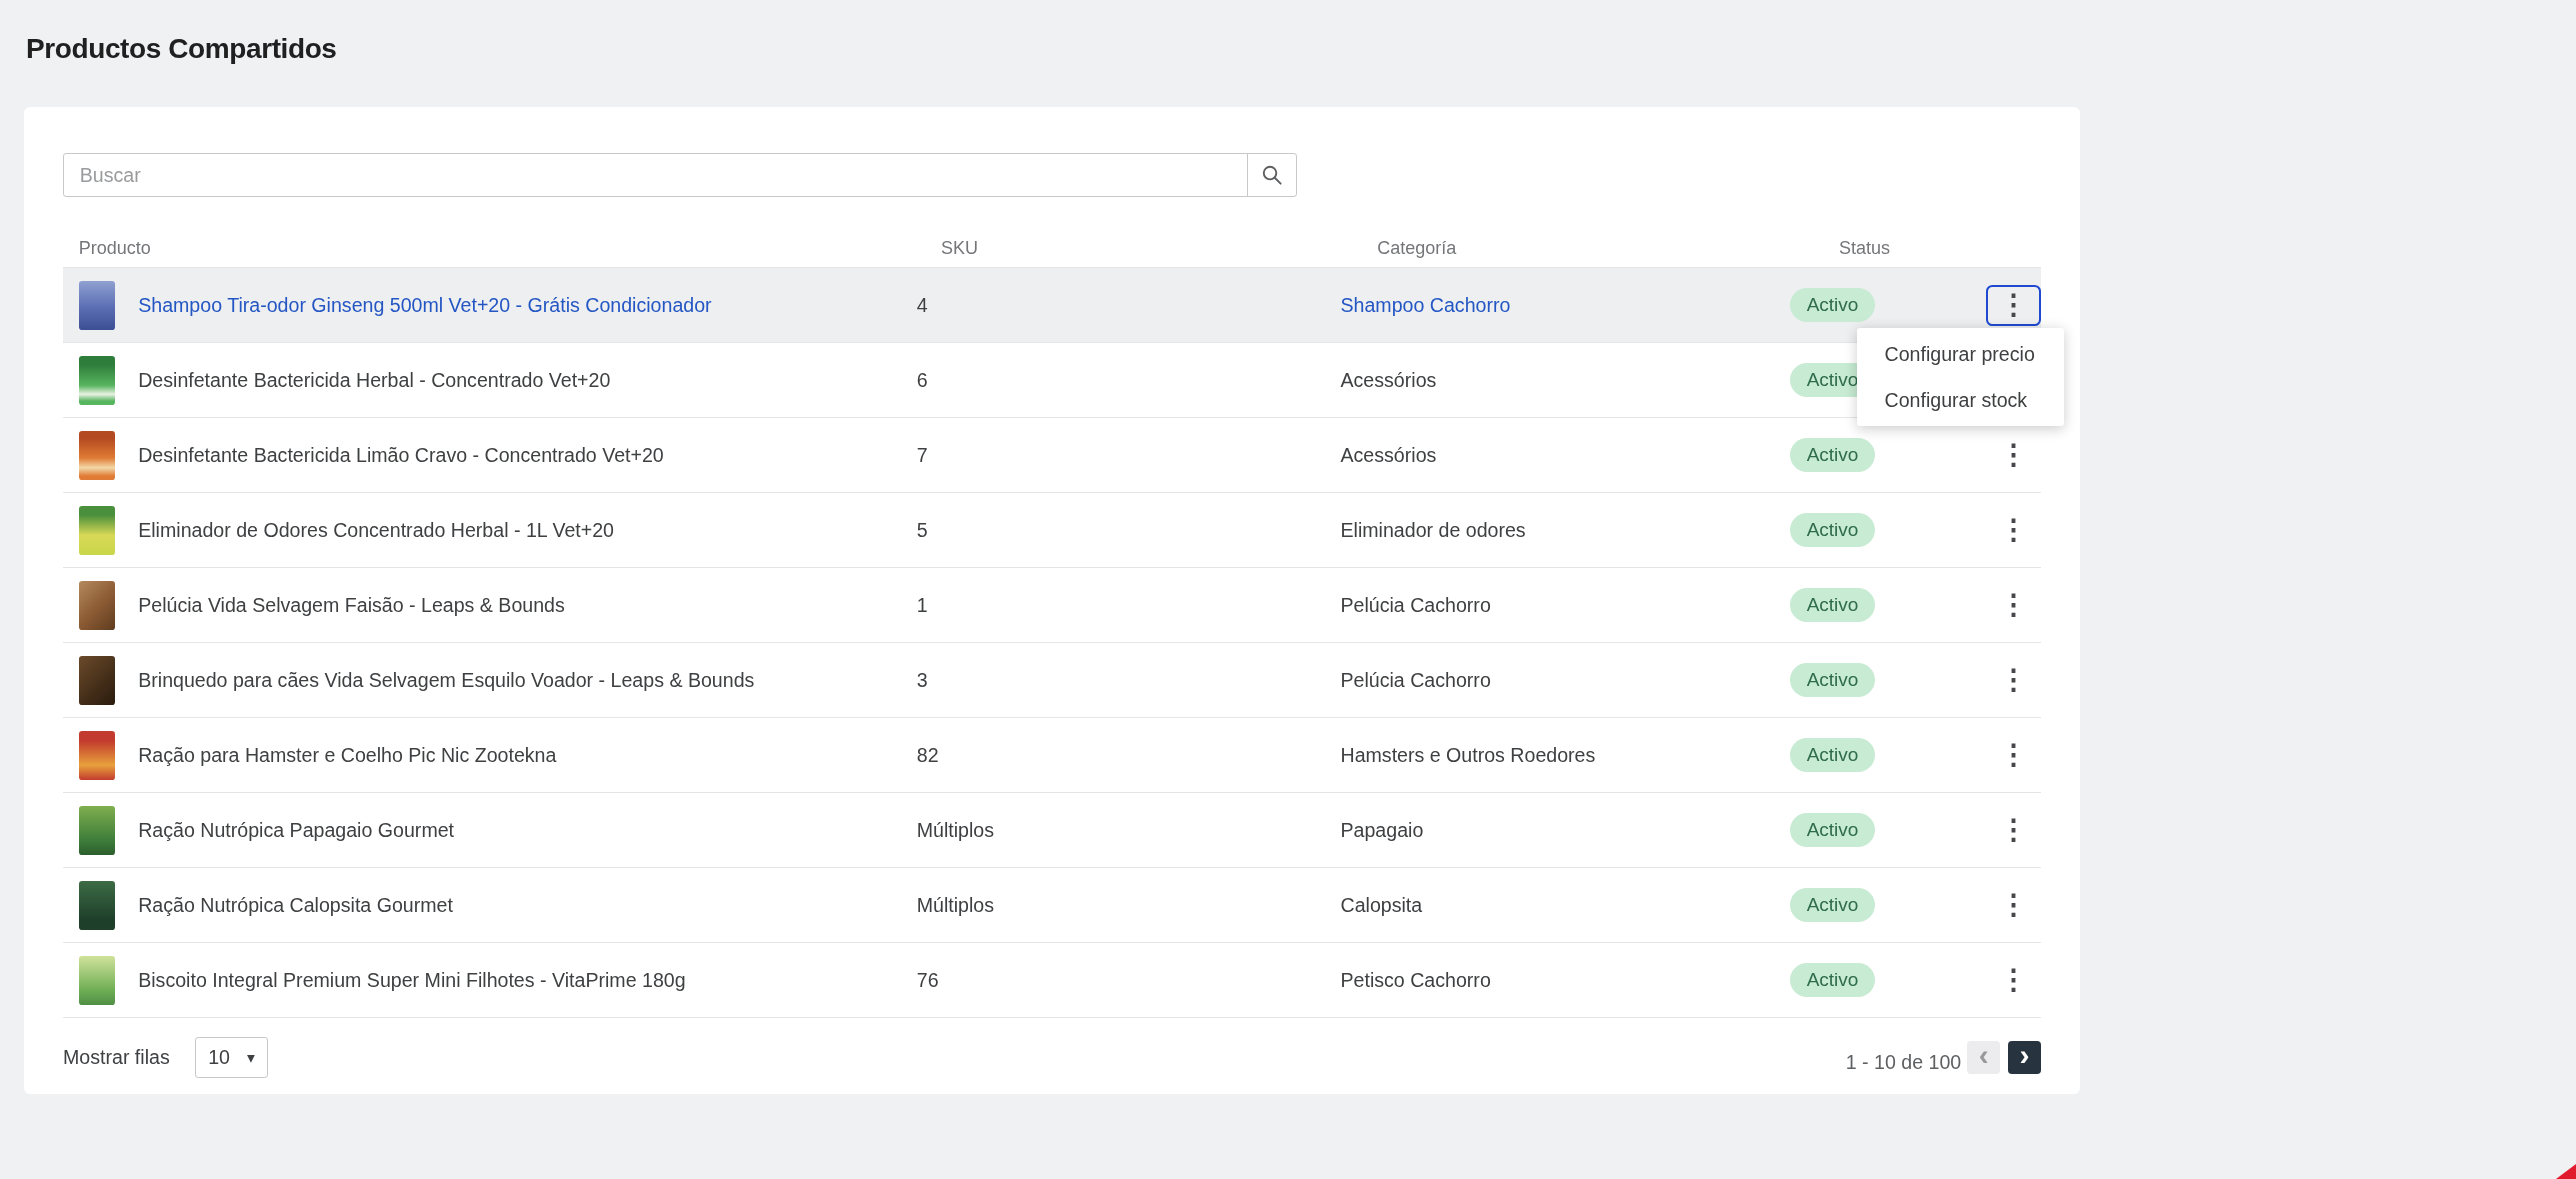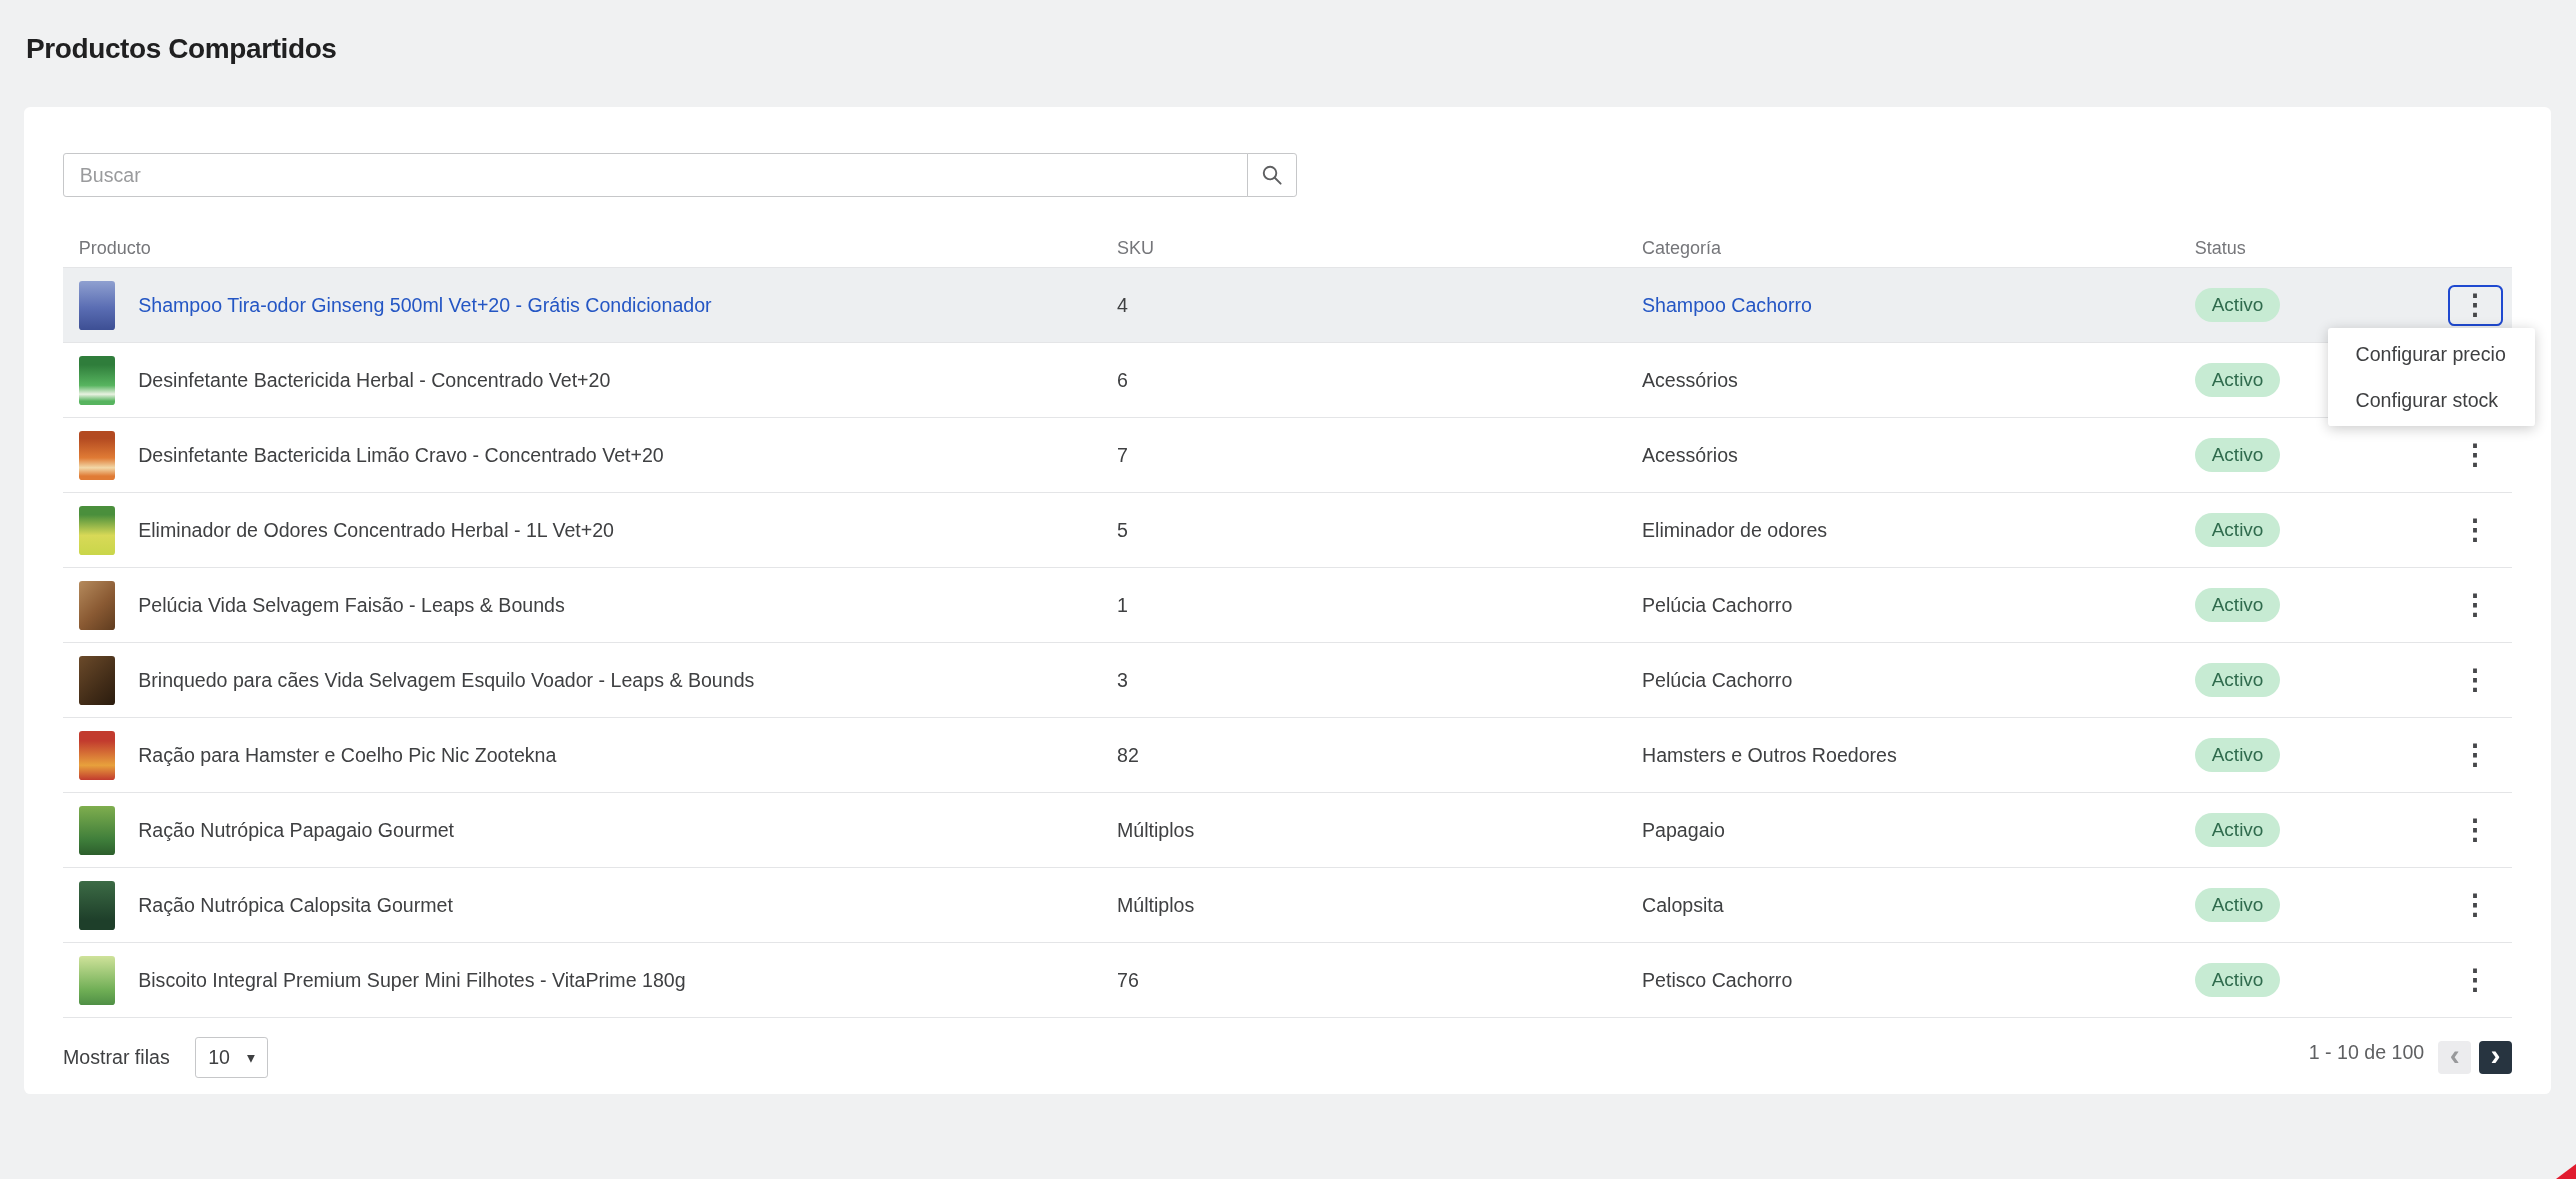--- a/index.html
+++ b/index.html
@@ -22,21 +22,21 @@
     font-family:inherit;
   }
   .tab.active { color:#2b2b2c; font-weight:500; }
   .tab.active::after {
     content:""; position:absolute; left:0; right:0; bottom:0; height:4.7px;
     background:#f71963; border-radius:2.4px;
   }
 
   
   .card {
-    margin:34px 24px 0 24px; width:2527px; background:#ffffff; border-radius:6.3px;
+    margin:34px 24px 0 24px; width:2056px; background:#ffffff; border-radius:6.3px;
     padding:0 39px 15.7px 39px; position:relative;
   }
 
   
   .search-row { padding-top:46px; display:flex; }
   .search-input {
     width:1185px; height:44px; border:0.8px solid #c6c7c9; border-radius:3.1px 0 0 3.1px;
     padding:0 15.7px; font-size:19.6px; color:#3f4042; font-family:inherit; outline:none;
     background:#fff;
   }
@@ -105,21 +105,21 @@
     margin-top:19px; height:41px; display:flex; align-items:center;
     justify-content:space-between; font-size:19.6px; color:#3f4042;
   }
   .tfoot-left { display:flex; align-items:center; gap:25px; }
   .page-size {
     height:41px; border:0.8px solid #c6c7c9; border-radius:3.1px; background:#fff;
     display:flex; align-items:center; padding:0 12.5px; gap:17px; cursor:pointer;
     font-size:19.6px; color:#3f4042; font-family:inherit;
   }
   .caret { font-size:15.7px; color:#3f4042; }
-  .tfoot-right { display:flex; align-items:flex-start; gap:14px; }
+  .tfoot-right { display:flex; align-items:flex-end; gap:6px; }
   .range { color:#5f6062; }
   .pager { display:flex; gap:7.8px; }
   .pbtn {
     width:33px; height:33px; border:none; border-radius:3.9px; display:flex;
     align-items:center; justify-content:center; font-size:30px; font-weight:bold;
     line-height:1; padding-bottom:4.7px; cursor:pointer; font-family:inherit;
   }
   .pbtn.prev { background:#ececee; color:#98999b; }
   .pbtn.next { background:#273440; color:#ffffff; }
 

